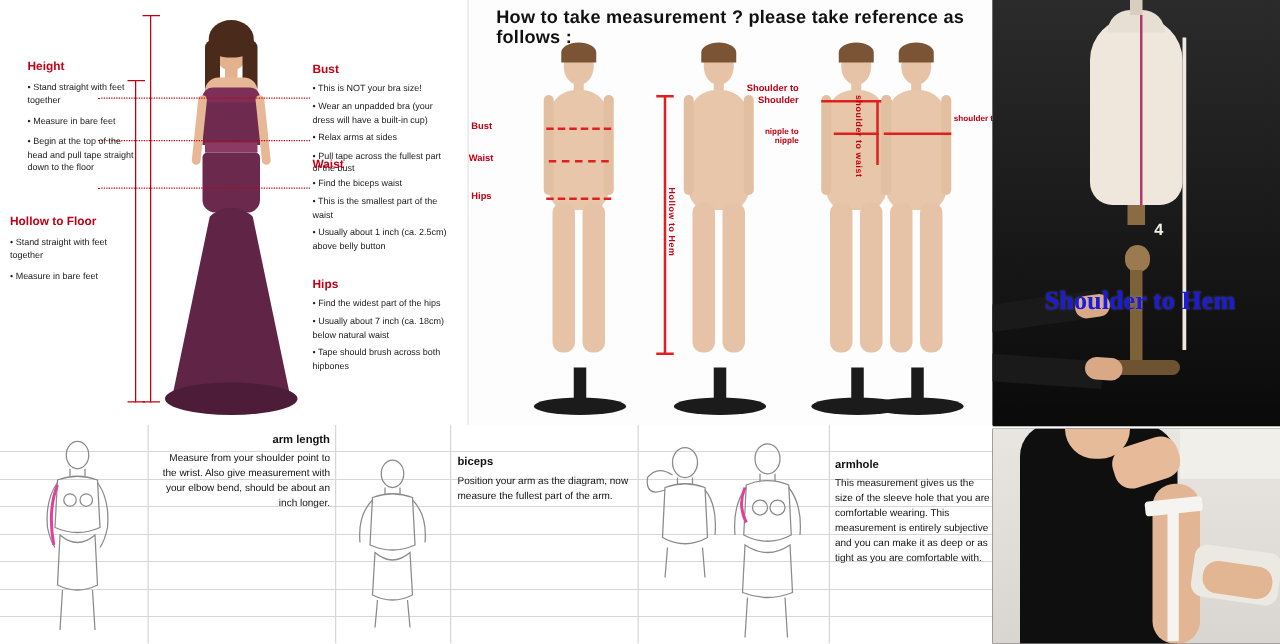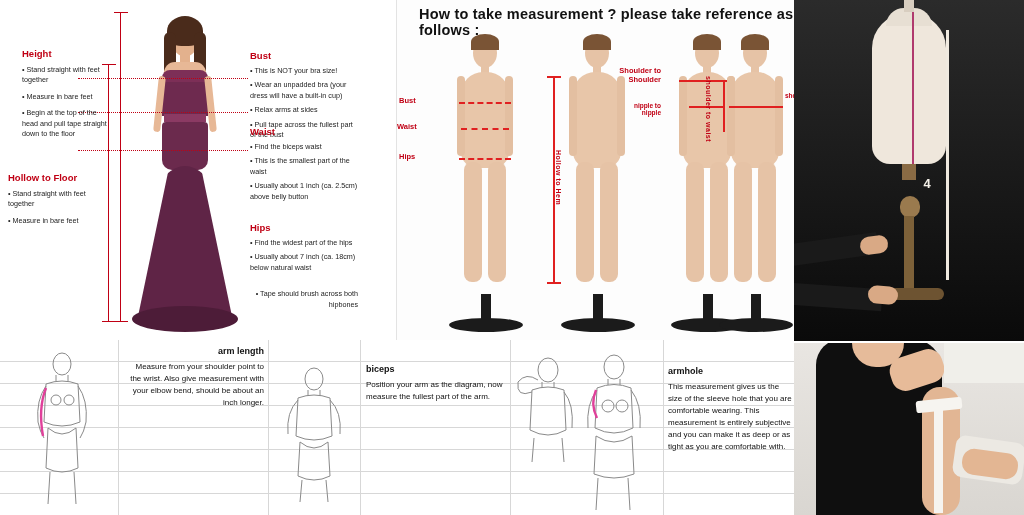--- a/index.html
+++ b/index.html
@@ -46,21 +46,21 @@
   .dim-line {
     border-left: 1px solid #c00014;
   }
   .dim-tick {
     border-top: 1px solid #c00014;
   }
   .dotline { border-top: 1px dotted #c00014; }
 
   
   #panel-measure {
-    left: 396px; top: 0; width: 420px; height: 340px;
+    left: 374px; top: 0; width: 420px; height: 340px;
     background: #fdfdfd;
     border-left: 1px solid #e3e3e3;
     overflow: hidden;
   }
   #panel-measure .title {
     font-size: 14.5px; font-weight: bold; color: #111;
     position: absolute; left: 22px; top: 6px; letter-spacing: .2px;
   }
   .mann { position: absolute; bottom: 8px; }
   .base-ellipse {
@@ -182,21 +182,21 @@
       <div class="lbl-head">Waist</div>
       <div class="lbl-body" style="margin-top:5px;">• Find the biceps waist</div>
       <div class="lbl-body" style="margin-top:4px;">• This is the smallest part of the waist</div>
       <div class="lbl-body" style="margin-top:4px;">• Usually about 1 inch (ca. 2.5cm) above belly button</div>
     </div>
 
     <div class="abs callout-right" style="left:250px; top:222px;">
       <div class="lbl-head">Hips</div>
       <div class="lbl-body" style="margin-top:5px;">• Find the widest part of the hips</div>
       <div class="lbl-body" style="margin-top:4px;">• Usually about 7 inch (ca. 18cm) below natural waist</div>
-      <div class="lbl-body" style="margin-top:16px;text-align:right;">• Tape should brush across both hipbones</div>
+      <div class="lbl-body" style="margin-top:4px;">• Tape should brush across both hipbones</div>
     </div>
   </div>
 
   <div class="abs" id="panel-measure">
     <div class="title">How to take measurement ?  please take reference as follows :</div>
 
     <div class="mann" style="left:36px; width:104px; height:300px;">
       <div class="abs base-ellipse" style="left:16px; bottom:0; width:74px; height:14px;"></div>
       <div class="abs" style="left:48px; bottom:12px; width:10px; height:26px; background:#1b1b1b;"></div>
       <div class="abs" style="left:40px; top:6px; width:24px; height:30px; background:#e6c3a6; border-radius:50%;"></div>
@@ -284,20 +284,21 @@
     <div class="abs" style="left:108px; top:164px; width:14px; height:16px; background:#8a6b44;"></div>
     <div class="abs" style="left:106px; top:196px; width:20px; height:22px; background:#9a7a4e; border-radius:10px;"></div>
     <div class="abs" style="left:110px; top:216px; width:10px; height:72px; background:#7d6139;"></div>
     <div class="abs" style="left:80px; top:288px; width:70px; height:12px; background:#6d5331; border-radius:6px;"></div>
 
     <div class="abs" style="left:-4px; top:238px; width:88px; height:22px; background:#1a1a1a; transform:rotate(-8deg);"></div>
     <div class="abs" style="left:66px; top:236px; width:28px; height:18px; background:#d9a985; border-radius:9px; transform:rotate(-8deg);"></div>
     <div class="abs" style="left:-4px; top:286px; width:92px; height:22px; background:#1a1a1a; transform:rotate(4deg);"></div>
     <div class="abs" style="left:74px; top:286px; width:30px; height:18px; background:#d9a985; border-radius:9px; transform:rotate(4deg);"></div>
 
+    <div id="shoulder-to-hem-text">Shoulder to Hem</div>
   </div>
 
   <div class="abs" id="panel-bottom">
     <div class="rulebg"></div>
 
     <div class="vline" style="left:118px; top:0; height:175px;"></div>
     <div class="vline" style="left:268px; top:0; height:175px;"></div>
     <div class="vline" style="left:360px; top:0; height:175px;"></div>
     <div class="vline" style="left:510px; top:0; height:175px;"></div>
     <div class="vline" style="left:663px; top:0; height:175px;"></div>

